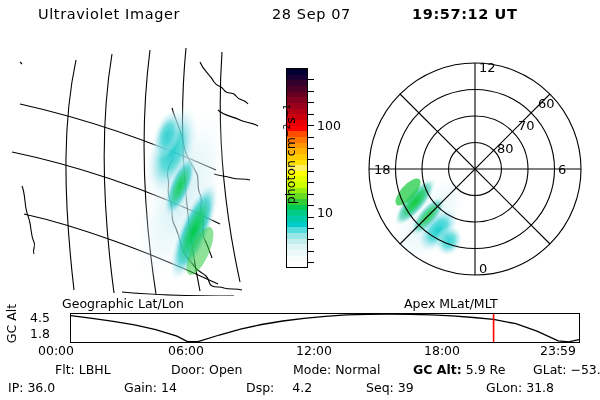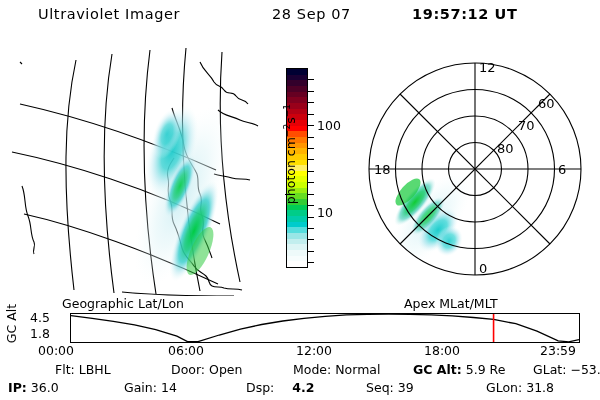--- a/index.html
+++ b/index.html
@@ -326,30 +326,30 @@
     <span class="srow1 c3">
       <b style="font-weight:bold">GC Alt:</b>
       <b style="font-weight:normal">5.9 Re</b>
     </span>
     <span class="srow1 c4">
       <b style="font-weight:normal">GLat:</b>
       <b style="font-weight:normal">−53.5</b>
     </span>
 
     <span class="srow2 c0">
-      <b style="font-weight:bold">IP:</b>
+      <b style="font-weight:normal">IP:</b>
       <b style="font-weight:normal">36.0</b>
     </span>
     <span class="srow2 c1">
       <b style="font-weight:normal">Gain:</b>
       <b style="font-weight:normal">14</b>
     </span>
     <span class="srow2 c2">
       <b style="font-weight:normal">Dsp:</b>
-      <b style="font-weight:bold;margin-left:14px">4.2</b>
+      <b style="font-weight:normal;margin-left:14px">4.2</b>
     </span>
     <span class="srow2 c3">
       <b style="font-weight:normal">Seq:</b>
       <b style="font-weight:normal">39</b>
     </span>
     <span class="srow2 c4">
       <b style="font-weight:normal">GLon:</b>
       <b style="font-weight:normal;">31.8</b>
     </span>
   </div>

